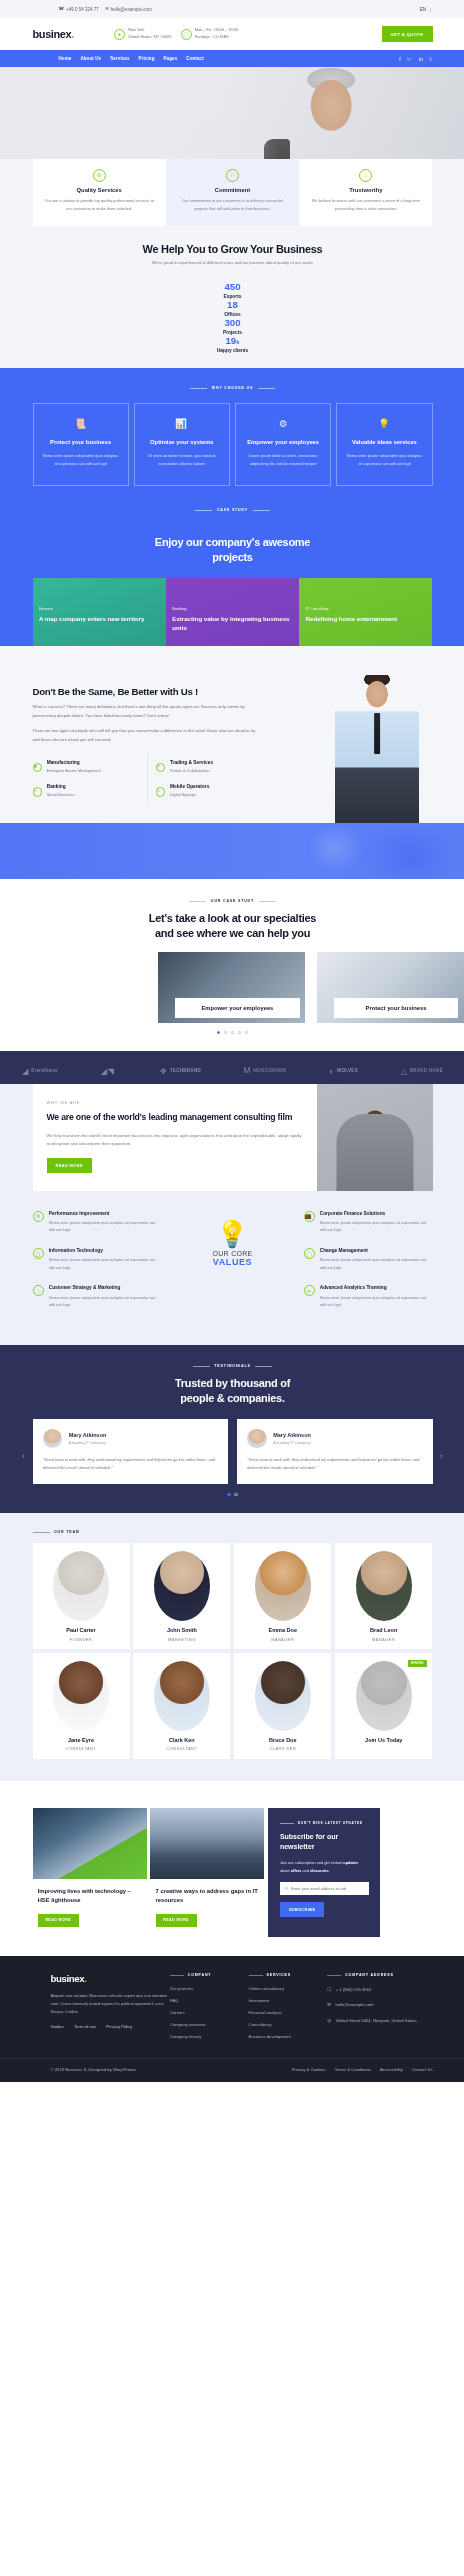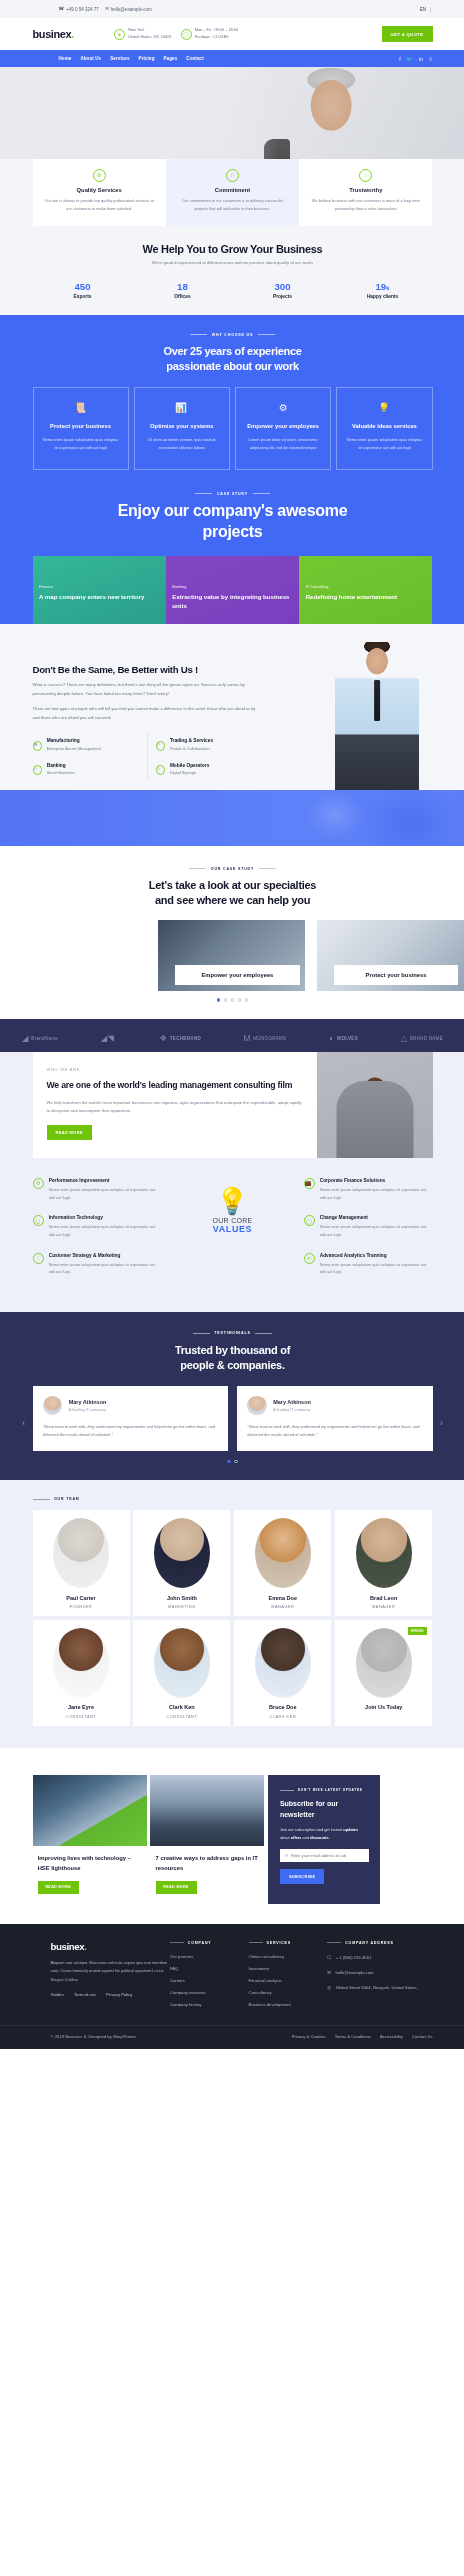--- a/index.html
+++ b/index.html
@@ -86,52 +86,52 @@
   .svc-row { display: flex; margin-top: -24.5px; position: relative; z-index: 2; }
   .svc-card { flex: 1; background: #fff; padding: 10.3px 9px 13px; text-align: center; }
   .svc-card.alt { background: #eef0fb; }
   .svc-card .circ { margin: 0 auto 5.2px; width: 13px; height: 13px; }
   .svc-card h3 { font-size: 5.8px; font-weight: 700; margin-bottom: 4.5px; color:#1b1d30;}
   .svc-card p { font-size: 3.9px; line-height: 1.95; color: #767b8e; }
 
   .grow { text-align: center; padding-top: 17px; }
   .grow h2 { font-size: 11px; font-weight: 800; letter-spacing:-0.3px; color:#14162a;}
   .grow p { font-size: 4.2px; line-height: 1.95; color: #767b8e; margin-top: 4.5px; }
-  .stats { display: flex; margin-top: 14px; text-align: center; }
+  .stats { display: flex; margin-top: 14px; text-align: center; flex-direction: column; }
   .stat { flex: 1; }
   .stat .num { font-size: 9.7px; font-weight: 800; color: #3f6bf2; }
   .stat .num small { font-size: 5.8px; }
   .stat .lbl { font-size: 4.8px; margin-top: 1.9px; color:#20233a; font-weight:600;}
 
   
   .why { background: #4169f5; padding: 18px 0 0; color: #fff; }
   .eyebrow-c { display: flex; align-items: center; justify-content: center; gap: 4.5px;
     font-size: 3.6px; font-weight: 700; letter-spacing: 0.8px; }
   .eyebrow-c:before, .eyebrow-c:after { content:""; width: 17px; height:0.6px; background: rgba(255,255,255,.55);}
   .why h2 { text-align: center; font-size: 11px; font-weight: 800; line-height: 1.35;
     margin-top: 7.7px; letter-spacing:-0.3px;}
   .why-cards { display: flex; gap: 5.2px; margin-top: 13px; }
   .why-card { flex: 1; border: 0.6px solid rgba(255,255,255,.33); padding: 14px 7.7px 17px; text-align: center; }
   .why-card .wi { font-size: 9.7px; opacity: .92; margin-bottom: 9px; display:block;}
   .why-card h4 { font-size: 5.8px; font-weight: 700; line-height: 1.4; }
   .why-card p { font-size: 3.9px; line-height: 2; margin-top: 5.8px; color: rgba(255,255,255,.8); }
 
   
   .cases { background: #4169f5; padding: 22px 0 0; color:#fff; }
-  .cases h2 { text-align: center; font-size: 16px; font-weight: 800; line-height: 1.35; margin-top: 4px; letter-spacing:-0.3px;}
+  .cases h2 { text-align: center; font-size: 11px; font-weight: 800; line-height: 1.35; margin-top: 23px; letter-spacing:-0.3px;}
   .proj-row { display: flex; margin-top: 13px; }
   .proj { flex: 1; height: 68px; position: relative; padding: 28px 6.5px 0; }
   .proj.c1 { background: linear-gradient(160deg,#35b79a,#2a9e8a); }
   .proj.c2 { background: linear-gradient(160deg,#8246c4,#7a3fbe); }
   .proj.c3 { background: linear-gradient(160deg,#74c832,#69bd2a); }
   .proj .cat { font-size: 3.9px; opacity: .92; }
   .proj .ttl { font-size: 6.1px; font-weight: 700; line-height: 1.5; margin-top: 3.2px; }
 
   
-  .better { background: #f5f6f9; position: relative; padding: 40px 0 9px; overflow:hidden;}
+  .better { background: #f5f6f9; position: relative; padding: 40px 0 20px; overflow:hidden;}
   .better .wrap { display: flex; }
   .better-left { width: 229px; }
   .better h2 { font-size: 9.7px; font-weight: 800; letter-spacing:-0.3px; color:#14162a;}
   .better p { font-size: 4.2px; line-height: 2.05; color: #6b7086; margin-top: 6.5px; }
   .feat-grid { display: flex; flex-wrap: wrap; margin-top: 10.3px; }
   .feat { width: 50%; display: flex; gap: 4.5px; padding: 5.8px 6.5px 5.8px 0; align-items: flex-start;}
   .feat + .feat { border-left: 0; }
   .feat:nth-child(2n) { border-left: 0.6px solid #e2e4ea; padding-left: 7.7px; }
   .feat .circ { width: 9.7px; height: 9.7px; font-size: 4.5px; }
   .feat h5 { font-size: 4.8px; font-weight: 700; color:#14162a;}
@@ -412,24 +412,20 @@
             <div class="lbl">Happy clients</div>
           </div>
         </div>
       </div>
     </div>
   </div>
 
   <div class="why">
     <div class="wrap">
       <div class="eyebrow-c">WHY CHOOSE US</div>
-      <h2>
-        <span>Over 25 years of experience</span><br>
-        <span>passionate about our work</span>
-      </h2>
       <div class="why-cards">
         <div class="why-card">
           <span class="wi">📜</span>
           <h4>Protect your business</h4>
           <p>Nemo enim ipsam voluptatem quia voluptas sit aspernatur aut odit aut fugit</p>
         </div>
         <div class="why-card">
           <span class="wi">📊</span>
           <h4>Optimize your systems</h4>
           <p>Ut enim ad minim veniam, quis nostrud exercitation ullamco laboris</p>

